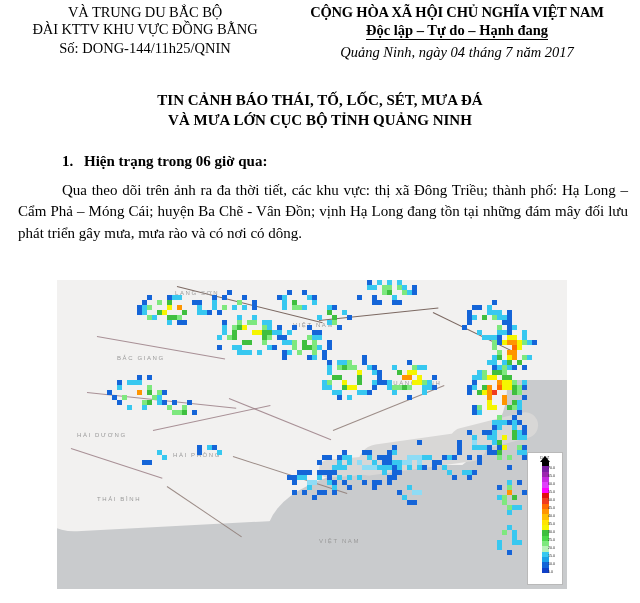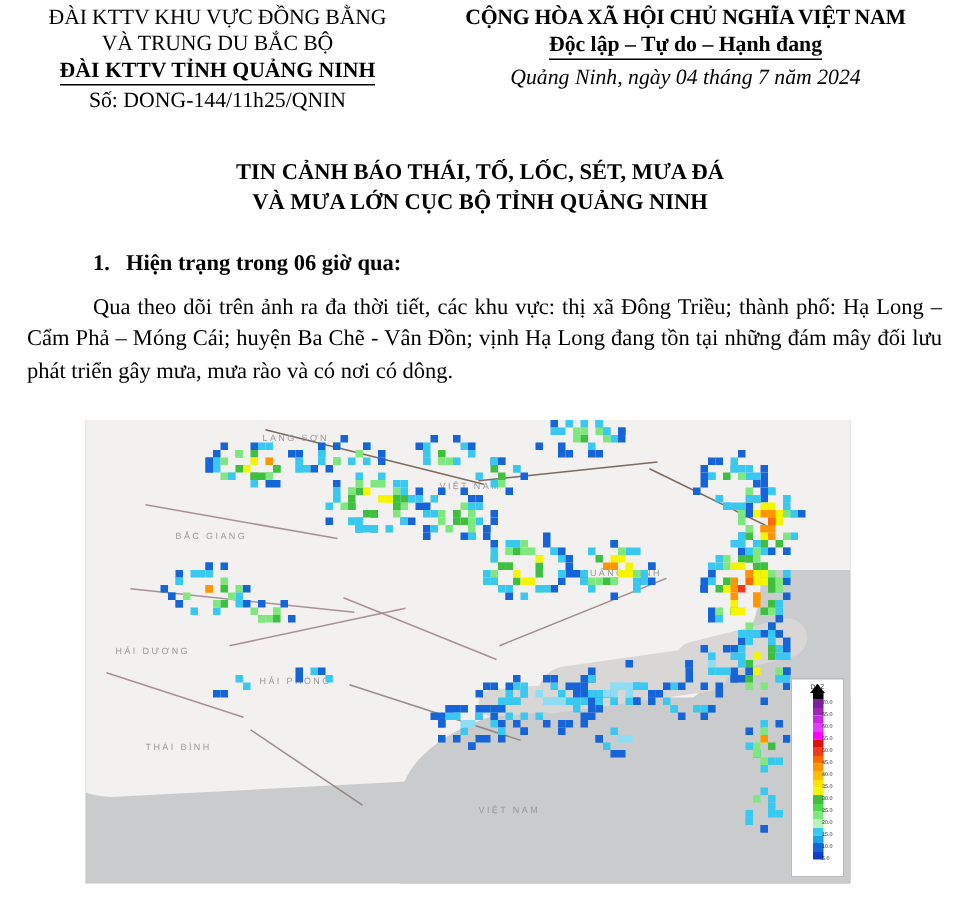--- a/index.html
+++ b/index.html
@@ -285,29 +285,28 @@
     color: #222;
     white-space: nowrap;
     line-height: 1;
   }
 </style>
 </head>
 <body>
 
 <div class="letterhead">
   <div class="lh-left">
+    <div class="org-line">VÀ TRUNG DU BẮC BỘ</div>
     <div class="org-line">ĐÀI KTTV KHU VỰC ĐỒNG BẰNG</div>
-    <div class="org-line">VÀ TRUNG DU BẮC BỘ</div>
-    <div><span class="org-bold">ĐÀI KTTV TỈNH QUẢNG NINH</span></div>
     <div class="doc-number">Số: DONG-144/11h25/QNIN</div>
   </div>
   <div class="lh-right">
     <div class="nation-line">CỘNG HÒA XÃ HỘI CHỦ NGHĨA VIỆT NAM</div>
     <div><span class="motto">Độc lập – Tự do – Hạnh đang</span></div>
-    <div class="place-date">Quảng Ninh, ngày 04 tháng 7 năm 2024</div>
+    <div class="place-date">Quảng Ninh, ngày 04 tháng 7 năm 2017</div>
   </div>
 </div>
 
 <div class="doc-title">
   <div>TIN CẢNH BÁO THÁI, TỐ, LỐC, SÉT, MƯA ĐÁ</div>
   <div>VÀ MƯA LỚN CỤC BỘ TỈNH QUẢNG NINH</div>
 </div>
 
 <div class="section-heading">
   <span class="section-num">1.</span><span>Hiện trạng trong 06 giờ qua:</span>

